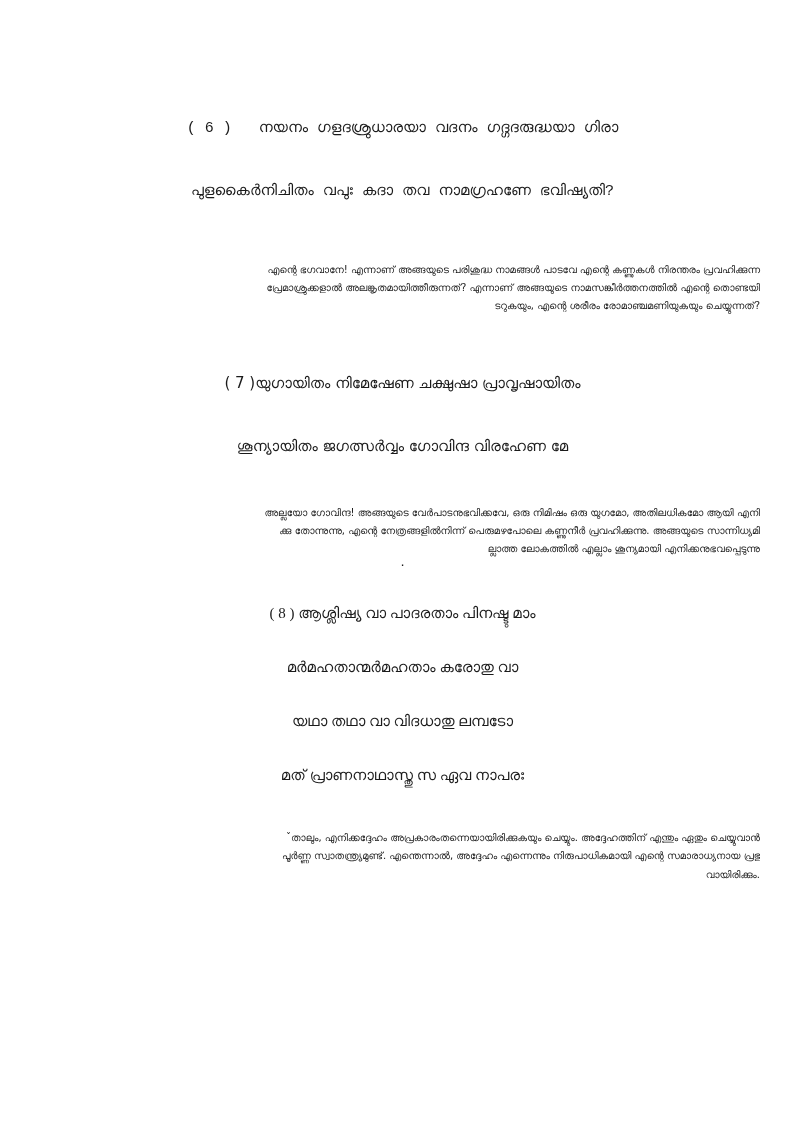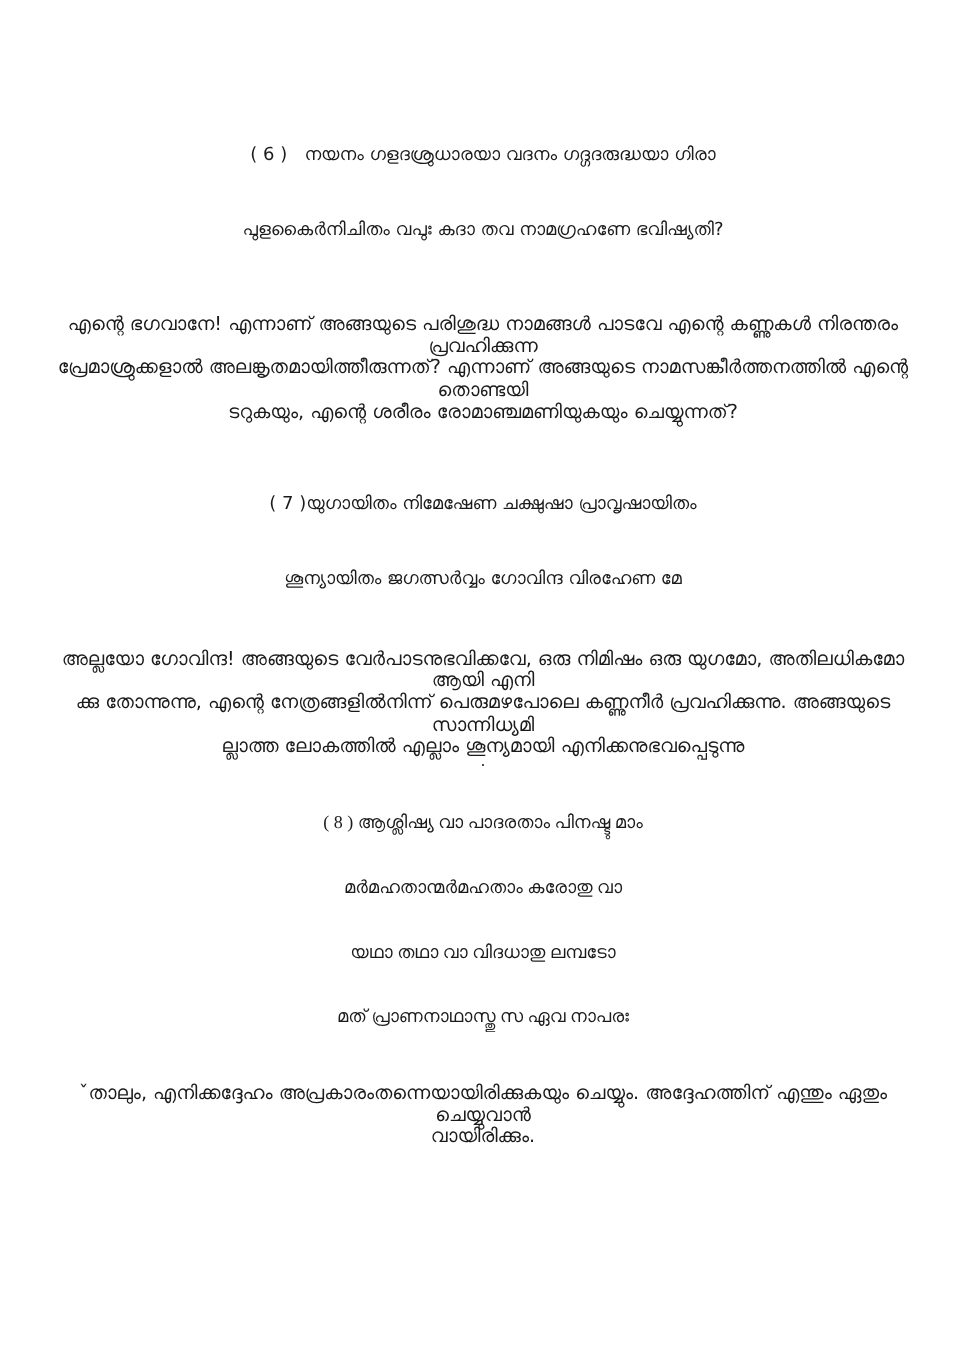--- a/index.html
+++ b/index.html
@@ -30,34 +30,34 @@
     white-space: pre-wrap;
   }
   .verse-line {
     white-space: pre-wrap;
   }
   .verse-tight {
     line-height: 18px;
     font-family: Liberation Serif, serif;
   }
   .paragraph {
-    text-align: center;
-    font-size: 16px;
+    text-align: right;
+    font-size: 10px;
     line-height: 18.2px;
   }
   .para-line {
     white-space: pre-wrap;
   }
   .mark-line {
     text-align: center;
     font-size: 13px;
     line-height: 8px;
     height: 8px;
   }
-  .mb-v6  { margin-bottom: 17px; }
+  .mb-v6  { margin-bottom: 17px; font-family: Liberation Mono, monospace; }
   .mb-p1  { margin-bottom: 15px; }
   .mb-v7  { margin-bottom: 5px; }
   .mb-p2  { margin-bottom: 0px; }
   .mb-dot { margin-bottom: 2px; }
   .mb-v8  { margin-bottom: 9px; }
 </style>
 </head>
 <body>
 
 <div class="page">
@@ -89,17 +89,18 @@
 
     <div class="verse verse-tight mb-v8">
       <div class="verse-line">( 8 ) ആശ്ലിഷ്യ വാ പാദരതാം പിനഷ്ടു മാം</div>
       <div class="verse-line">മർമഹതാന്മർമഹതാം കരോതു വാ</div>
       <div class="verse-line">യഥാ തഥാ വാ വിദധാതു ലമ്പടോ</div>
       <div class="verse-line">മത് പ്രാണനാഥാസ്തു സ ഏവ നാപരഃ</div>
     </div>
 
     <div class="paragraph">
       <div class="para-line">ˇതാലും, എനിക്കദ്ദേഹം അപ്രകാരംതന്നെയായിരിക്കുകയും ചെയ്യും. അദ്ദേഹത്തിന് എന്തും ഏതും ചെയ്യുവാൻ</div>
+      <div class="para-line">പൂർണ്ണ സ്വാതന്ത്ര്യമുണ്ട്. എന്തെന്നാൽ, അദ്ദേഹം എന്നെന്നും നിരുപാധികമായി എന്റെ സമാരാധ്യനായ പ്രഭു</div>
       <div class="para-line">വായിരിക്കും.</div>
     </div>
 
   </div>
 </div>
 
 </body></html>

